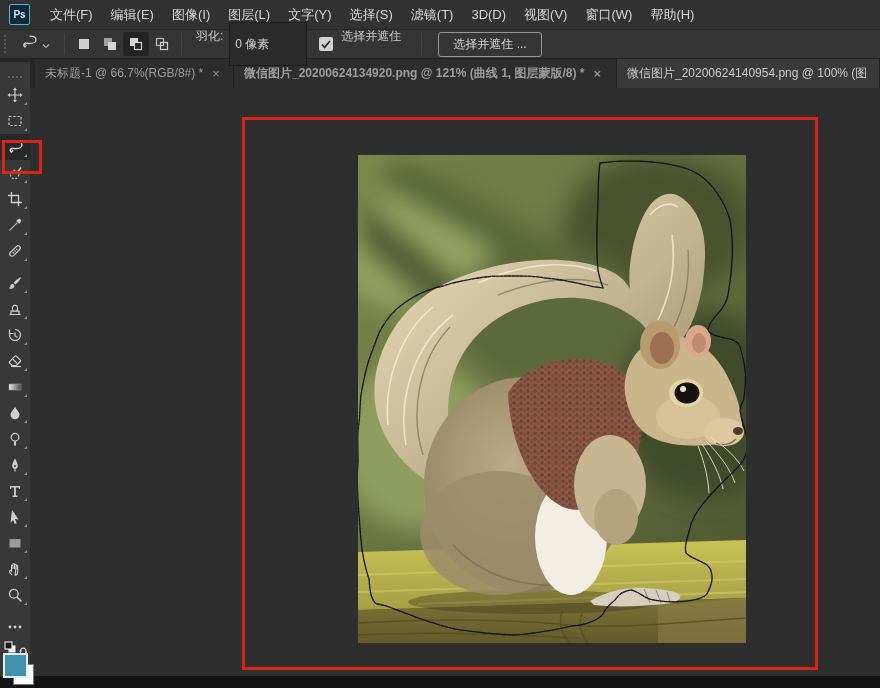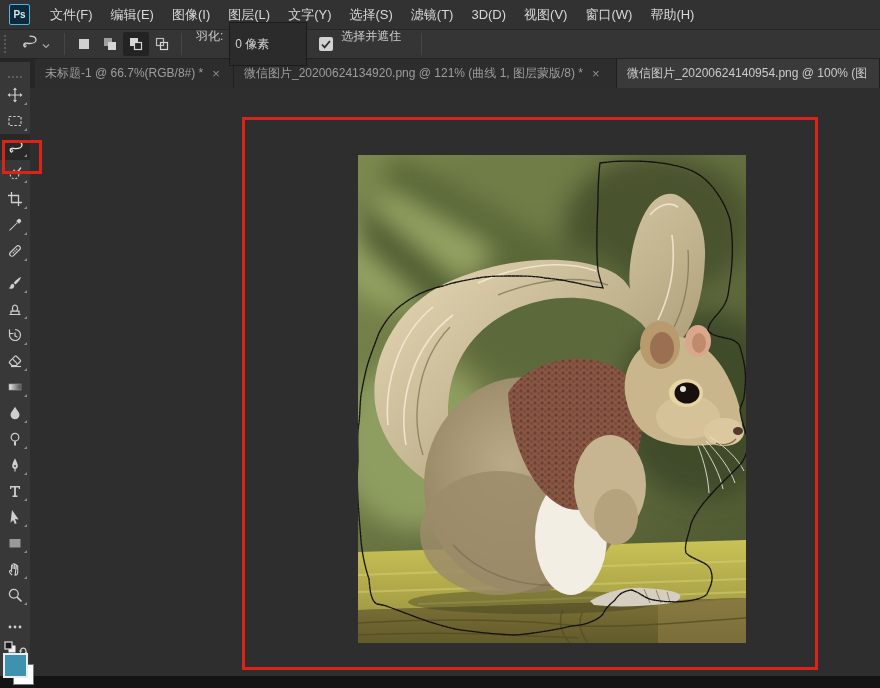--- a/index.html
+++ b/index.html
@@ -116,29 +116,30 @@
   <div class="vsep"></div>
   <span class="opt-label">羽化:</span>
   <input class="feather-input" value="0 像素" style="">
   <div class="checkbox">
     <svg width="10" height="9" viewBox="0 0 10 9">
         <path d="M1 4.5l2.6 2.8L9 1" fill="none" stroke="#2e2e2e" stroke-width="1.8"></path>
       </svg>
   </div>
   <span class="opt-label">选择并遮住</span>
   <div class="vsep" style="margin-left:14px;"></div>
+  <button class="sm-btn">选择并遮住 ...</button>
 </div>
 
 <div id="tabbar">
   <div id="tab-spacer"></div>
   <div class="tab" style="width:178px;flex:none;">
     <span>未标题-1 @ 66.7%(RGB/8#) *</span>
     <span class="close">×</span>
   </div>
-  <div class="tab" style="width:362px;flex:none;">
+  <div class="tab" style="width:362px;flex:none;font-weight:bold;">
     <span>微信图片_20200624134920.png @ 121% (曲线 1, 图层蒙版/8) *</span>
     <span class="close">×</span>
   </div>
   <div class="tab active" style="flex:1;">
     <span>微信图片_20200624140954.png @ 100% (图</span>
   </div>
 </div>
 
 <div id="canvas"></div>
 

